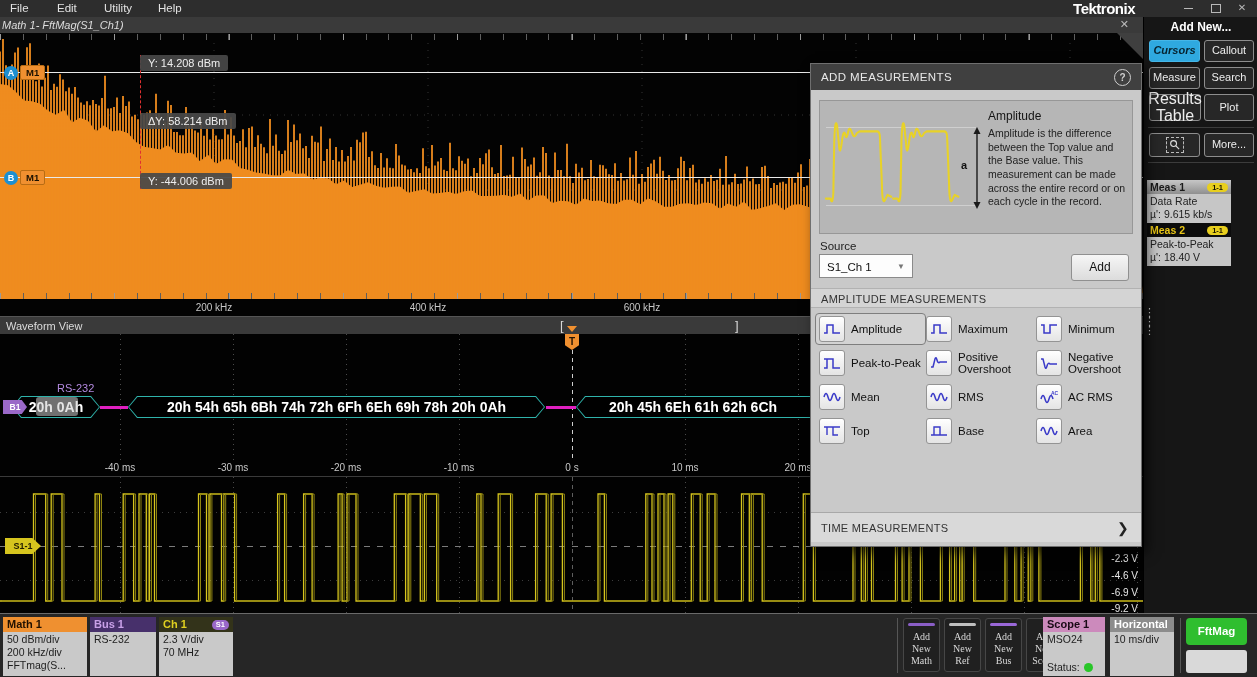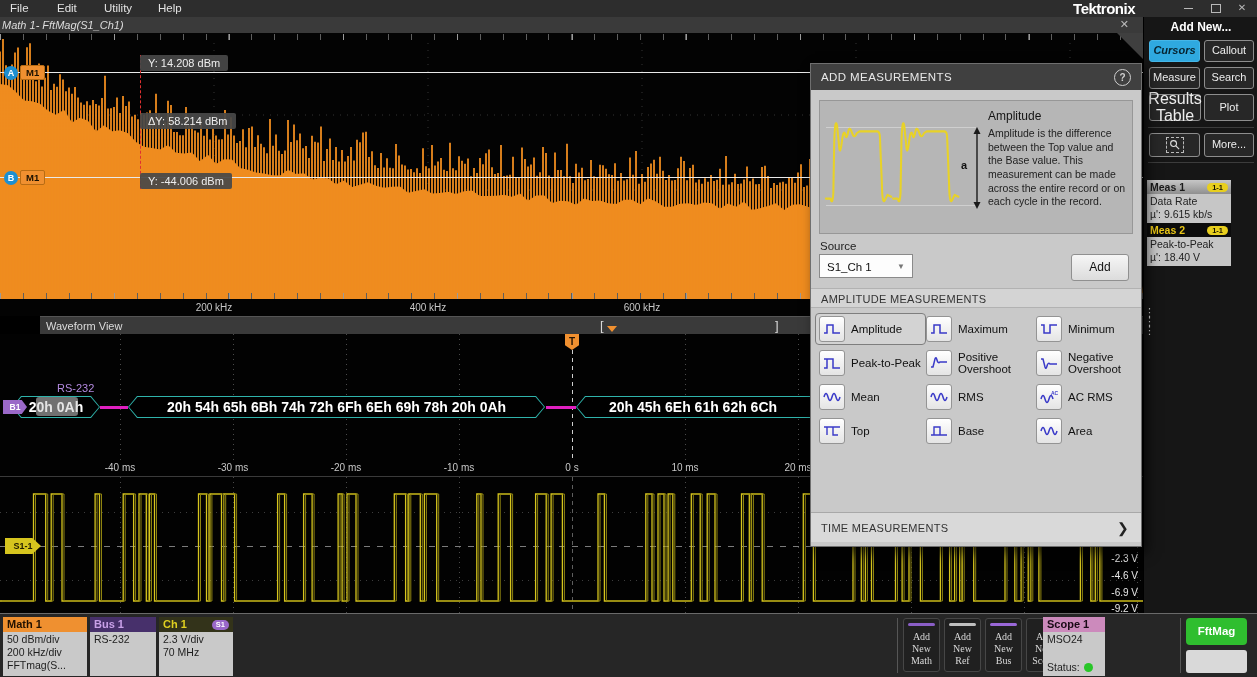--- a/index.html
+++ b/index.html
@@ -23,21 +23,21 @@
   .cursor-line{position:absolute;left:0;width:1143px;height:1px;background:#e9e9e9;}
   .cur-badge{position:absolute;display:flex;align-items:center;gap:2px;}
   .cur-circle{width:14px;height:14px;border-radius:50%;background:#1d8fd0;color:#fff;font-size:9px;font-weight:bold;text-align:center;line-height:14px;}
   .cur-tag{background:#f09030;color:#1a1000;font-size:9.5px;font-weight:bold;padding:1px 5px;border-radius:2px;border:1px solid #b86c14;}
   .cur-label{position:absolute;background:rgba(72,72,72,.93);color:#eee;font-size:11px;padding:2px 8px;border-radius:2px;white-space:nowrap;}
   #red-cursor{position:absolute;left:140px;top:22px;height:134px;width:0;border-left:1px dashed #e03030;}
   .freq-label{position:absolute;top:269px;transform:translateX(-50%);color:#c8c8c8;font-size:10px;}
   #zoom-corner{position:absolute;right:0;top:0;width:0;height:0;border-top:26px solid #3f3f3f;border-left:26px solid transparent;}
   #zoom-corner svg{position:absolute;right:2px;top:-24px;}
   
-  #wv-titlebar{position:absolute;left:0;top:316px;width:1143px;height:18px;background:#3a3a3a;border-top:1px solid #555;border-bottom:1px solid #1c1c1c;color:#dcdcdc;font-size:11px;margin-left:40px;}
+  #wv-titlebar{position:absolute;left:0;top:316px;width:1143px;height:18px;background:#3a3a3a;border-top:1px solid #555;border-bottom:1px solid #1c1c1c;color:#dcdcdc;font-size:11px;}
   #wv-title{position:absolute;left:6px;top:3px;}
   .bracket{position:absolute;top:1px;color:#d8d8d8;font-size:13px;}
   #trig-tri{position:absolute;left:567px;top:9px;width:0;height:0;border-left:5px solid transparent;border-right:5px solid transparent;border-top:6px solid #f09030;}
   #bus-area{position:absolute;left:0;top:334px;width:1143px;height:126px;background:#020202;overflow:hidden;}
   #trig-flag{position:absolute;left:565px;top:0px;width:14px;height:16px;background:#f09030;color:#241200;font-size:10px;font-weight:bold;text-align:center;line-height:15px;clip-path:polygon(0 0,100% 0,100% 70%,50% 100%,0 70%);}
   .vgrid{position:absolute;top:0;width:1px;height:100%;background:repeating-linear-gradient(180deg,#4a4a4a 0 1px,transparent 1px 5px);}
   #trig-line-bus,#trig-line-an{position:absolute;left:572px;top:0;width:1px;height:100%;background:repeating-linear-gradient(180deg,#cfcfcf 0 4px,transparent 4px 8px);}
   #bus-name{position:absolute;left:57px;top:48px;color:#b48ae0;font-size:11px;}
   .packet{position:absolute;top:62px;height:22px;background:#2fb3ab;clip-path:polygon(9px 0,calc(100% - 9px) 0,100% 50%,calc(100% - 9px) 100%,9px 100%,0 50%);}
   .packet .inner{position:absolute;inset:1px;background:#000;clip-path:polygon(8.5px 0,calc(100% - 8.5px) 0,100% 50%,calc(100% - 8.5px) 100%,8.5px 100%,0 50%);display:flex;align-items:center;justify-content:center;color:#fff;font-weight:bold;font-size:14px;white-space:nowrap;overflow:hidden;}
@@ -435,18 +435,24 @@
     <div class="addnew" style="left:944px"><span class="stripe" style="background:#bfbfbf"></span><span>Add New Ref</span></div>
     <div class="addnew" style="left:985px"><span class="stripe" style="background:#9a68d8"></span><span>Add New Bus</span></div>
     <div class="addnew" style="left:1026px"><span>Add New Scope</span></div>
     <div class="bb-badge" style="left:1043px;width:62px">
       <div class="bb-hdr" style="background:#cc8abc;color:#1a0a16">Scope 1</div>
       <div class="bb-body" style="position:relative">
         <div>MSO24</div>
         <div style="position:absolute;bottom:2px;left:4px"><span>Status:</span><span id="status-dot"></span></div>
       </div>
     </div>
+    <div class="bb-badge" style="left:1110px;width:64px">
+      <div class="bb-hdr" style="background:#8c8c8c;color:#fff">Horizontal</div>
+      <div class="bb-body">
+          <div>10 ms/div</div>
+        </div>
+    </div>
     <div class="bb-sep" style="left:1180px"></div>
     <div id="acquire">FftMag</div>
     <div id="blank-btn"></div>
   </div>
 
 </div>
 
 </body></html>

